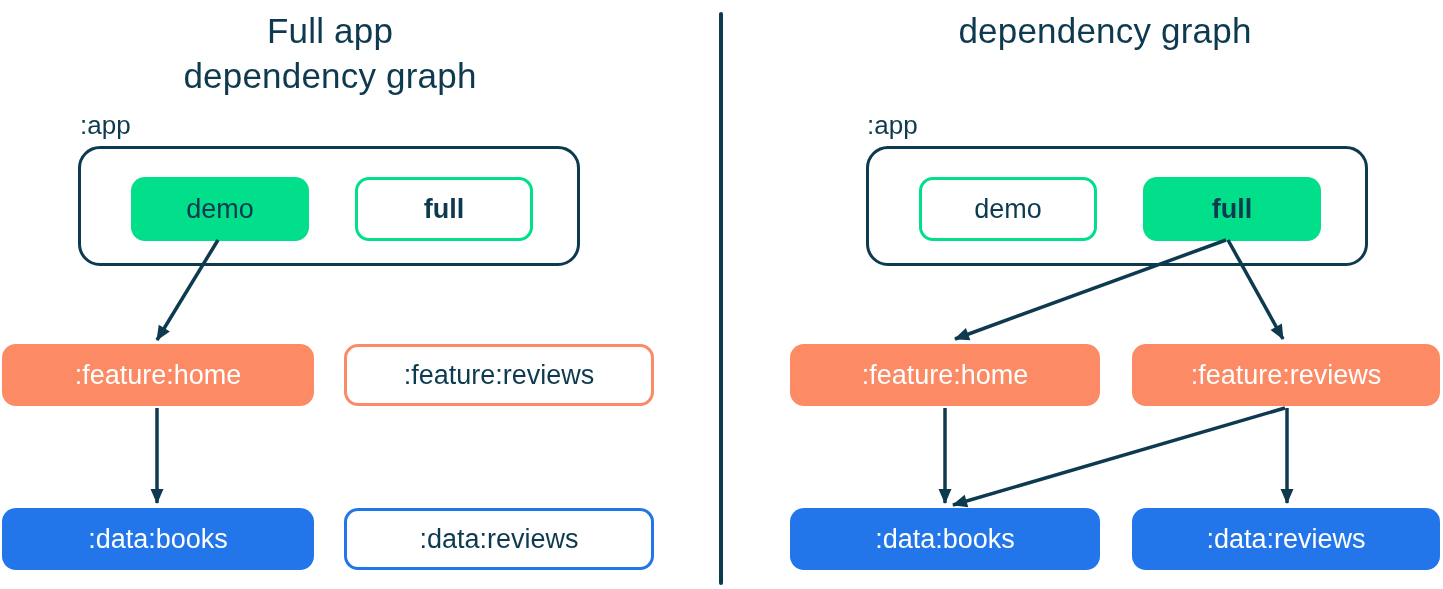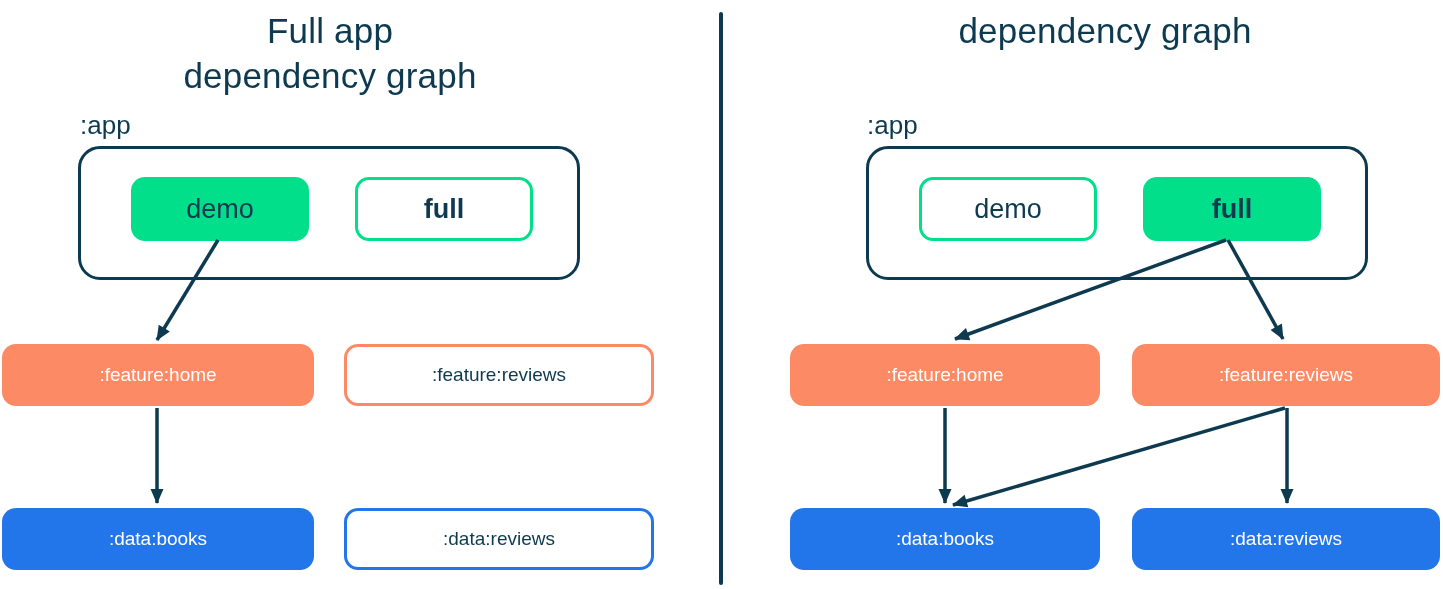--- a/index.html
+++ b/index.html
@@ -22,21 +22,21 @@
   }
   .app-label {
     position: absolute;
     width: 500px;
     font-size: 26px;
     font-weight: 500;
   }
   .app-group {
     position: absolute;
     width: 502px;
-    height: 134px;
+    height: 120px;
     border-radius: 22px;
     box-sizing: border-box;
   }
   .chip {
     position: absolute;
     top: 28px;
     width: 178px;
     height: 64px;
     border-radius: 14px;
     box-sizing: border-box;
@@ -49,21 +49,21 @@
   .chip.pos-0 { left: 50px; }
   .chip.pos-1 { left: 274px; font-weight: bold; }
   .node {
     position: absolute;
     height: 62px;
     border-radius: 14px;
     box-sizing: border-box;
     display: flex;
     align-items: center;
     justify-content: center;
-    font-size: 19px;
+    font-size: 27px;
     font-weight: 500;
   }
   .divider {
     position: absolute;
     left: 719px;
     top: 12px;
     width: 4px;
     height: 573px;
     border-radius: 2px;
   }

